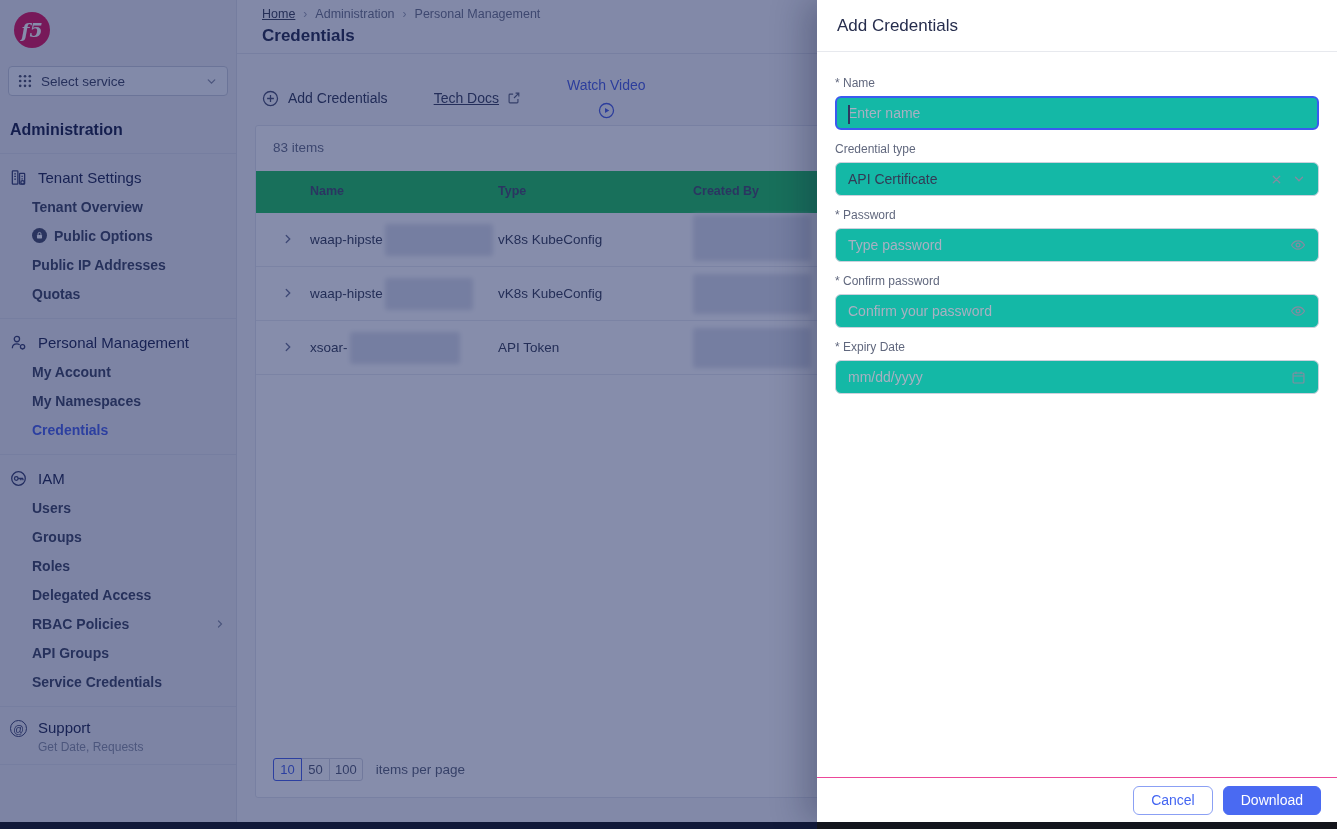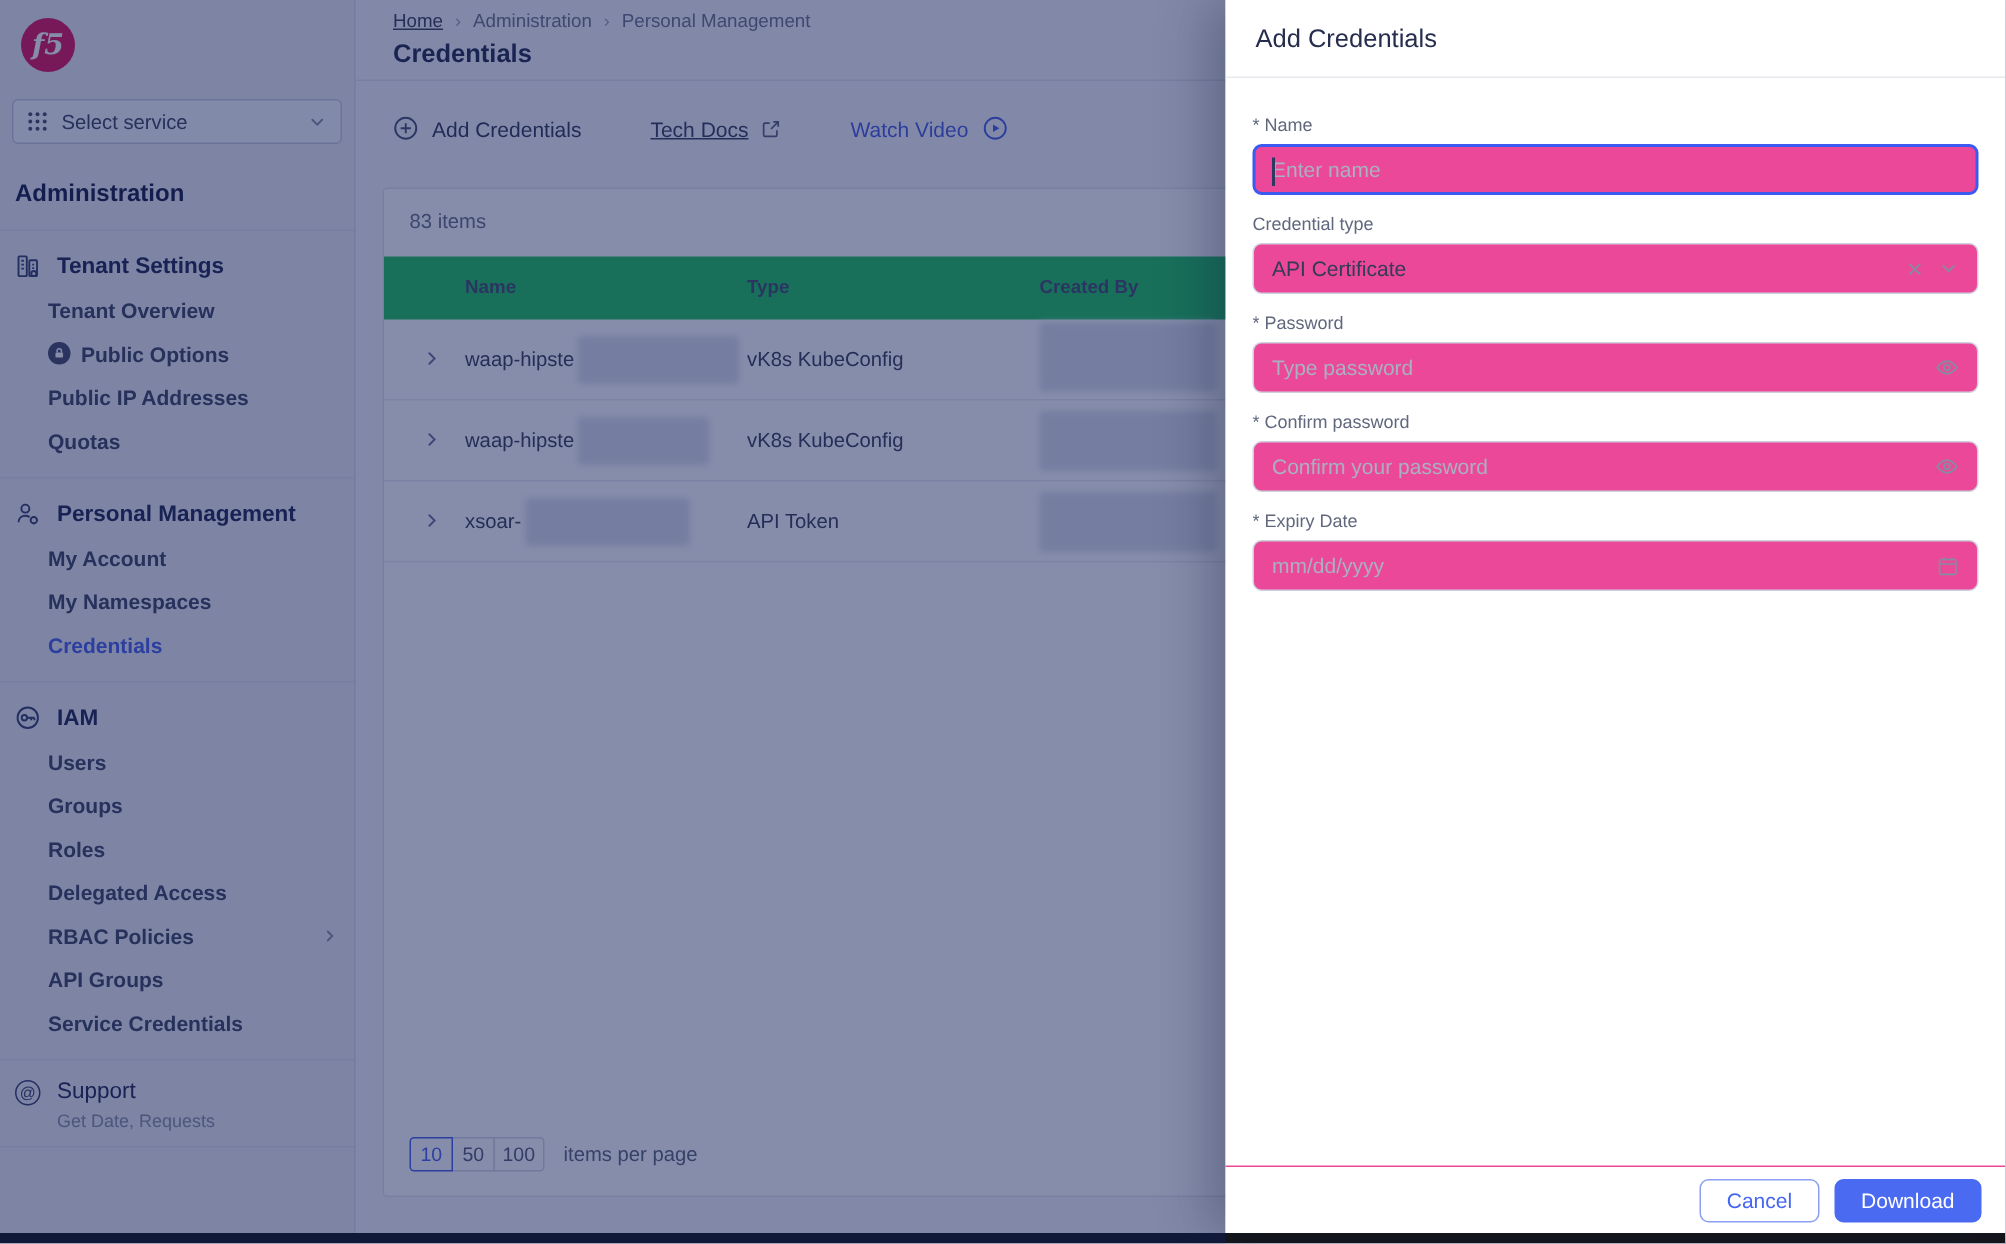--- a/index.html
+++ b/index.html
@@ -24,21 +24,21 @@
     color:#3f4660; font-size:13.5px; cursor:pointer;
   }
   .service-box .grow { flex:1; }
   .icon { display:inline-flex; align-items:center; justify-content:center; flex:none; }
   svg { display:block; }
   .admin-title { margin:25px 0 0 10px; font-size:16px; font-weight:700; color:#1b2145; }
   .sb-divider { border:none; border-top:1px solid #dfe1e9; margin-top:14px; }
   .nav-section { padding-top:8px; }
   .nav-head {
     display:flex; align-items:center; gap:11px; padding:6px 10px; height:30px;
-    font-size:15px; font-weight:700; color:#222950;
+    font-size:15px; font-weight:400; color:#222950;
   }
   .nav-head .hicon { color:#39406b; }
   .nav-list { list-style:none; }
   .nav-item {
     height:29px; display:flex; align-items:center; padding-left:32px; padding-right:10px;
     font-size:14px; color:#3f4660; cursor:pointer;font-weight:bold;
   }
   .nav-item.active { color:#4a63e8; }
   .nav-item .grow { flex:1; }
   .lock-badge {
@@ -62,21 +62,21 @@
     font-size:12.5px; color:#6e7488;
   }
   .breadcrumb .home { color:#3c4257; text-decoration:underline; cursor:pointer; }
   .breadcrumb .sep { color:#9aa0b2; font-size:12px; }
   .page-title { position:absolute; left:25px; top:26px; font-size:17px; font-weight:600; color:#262d4d; }
   .head-divider { position:absolute; top:53px; left:0; width:100%; height:1px; background:#e1e3ea; }
   .toolbar { position:absolute; top:77px; left:25px; display:flex; align-items:center; gap:46px; font-size:14px; }
   .tool-btn { display:flex; align-items:center; gap:9px; color:#333a57; cursor:pointer; }
   .tool-link { display:flex; align-items:center; gap:8px; color:#3a415c; cursor:pointer; }
   .tool-link .lbl { text-decoration:underline; }
-  .tool-video { display:flex; align-items:center; gap:9px; color:#4a5fe0; cursor:pointer; }
+  .tool-video { display:flex; align-items:center; gap:9px; color:#4a5fe0; cursor:pointer;flex-direction:column; }
   
   .card {
     position:absolute; left:18px; top:125px; width:1065px; height:673px;
     background:#ffffff; border:1px solid #e3e5ec; border-radius:3px;
   }
   .items-count { position:absolute; left:17px; top:14px; font-size:13.5px; color:#6a7186; }
   .thead { position:absolute; left:0; right:0; top:45px; height:42px; background:#22c55e; }
   .th { position:absolute; top:13px; font-size:12.5px; font-weight:700; color:#474e6b; }
   .th.c-name { left:54px; } .th.c-type { left:242px; } .th.c-created { left:437px; }
   .tbody { position:absolute; left:0; right:0; top:87px; }
@@ -110,21 +110,21 @@
   }
   .drawer-header {
     height:52px; flex:none; border-bottom:1px solid #e7e9ee; display:flex; align-items:center;
     padding:0 20px; font-size:17px; font-weight:500; color:#262d4d;
   }
   .drawer-body { flex:1; padding:24px 18px 0 18px; }
   .fgroup { margin-bottom:12px; }
   .flabel { font-size:12px; color:#61687e; margin-bottom:6px; }
   .control {
     position:relative; height:34px; border:1px solid #ccd1dd; border-radius:6px;
-    display:flex; align-items:center; padding:0 12px; font-size:14px; color:#333b56; background:#ec4899;
+    display:flex; align-items:center; padding:0 12px; font-size:14px; color:#333b56; background:#14b8a6;
   }
   .control input {
     border:none; outline:none; flex:1; font-size:14px; font-family:"Liberation Sans",sans-serif;
     color:#333b56; background:transparent; padding:0; height:100%;
   }
   .control input::placeholder { color:#a9b0c2; opacity:1; }
   .control.focused { border:2px solid #3b5af0; padding:0 11px; }
   .caret { position:absolute; left:11px; top:7px; width:2px; height:19px; background:#2e3860; }
   .ctrl-icon { color:#848ca0; cursor:pointer; }
   .select-icons { display:flex; align-items:center; gap:9px; }

